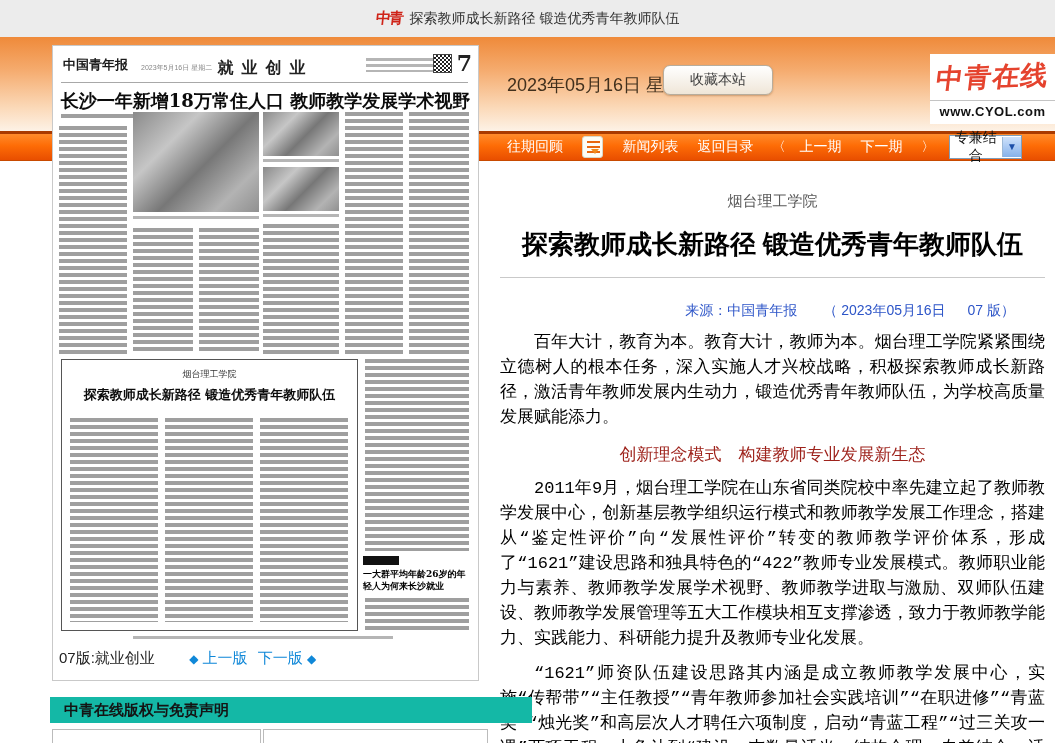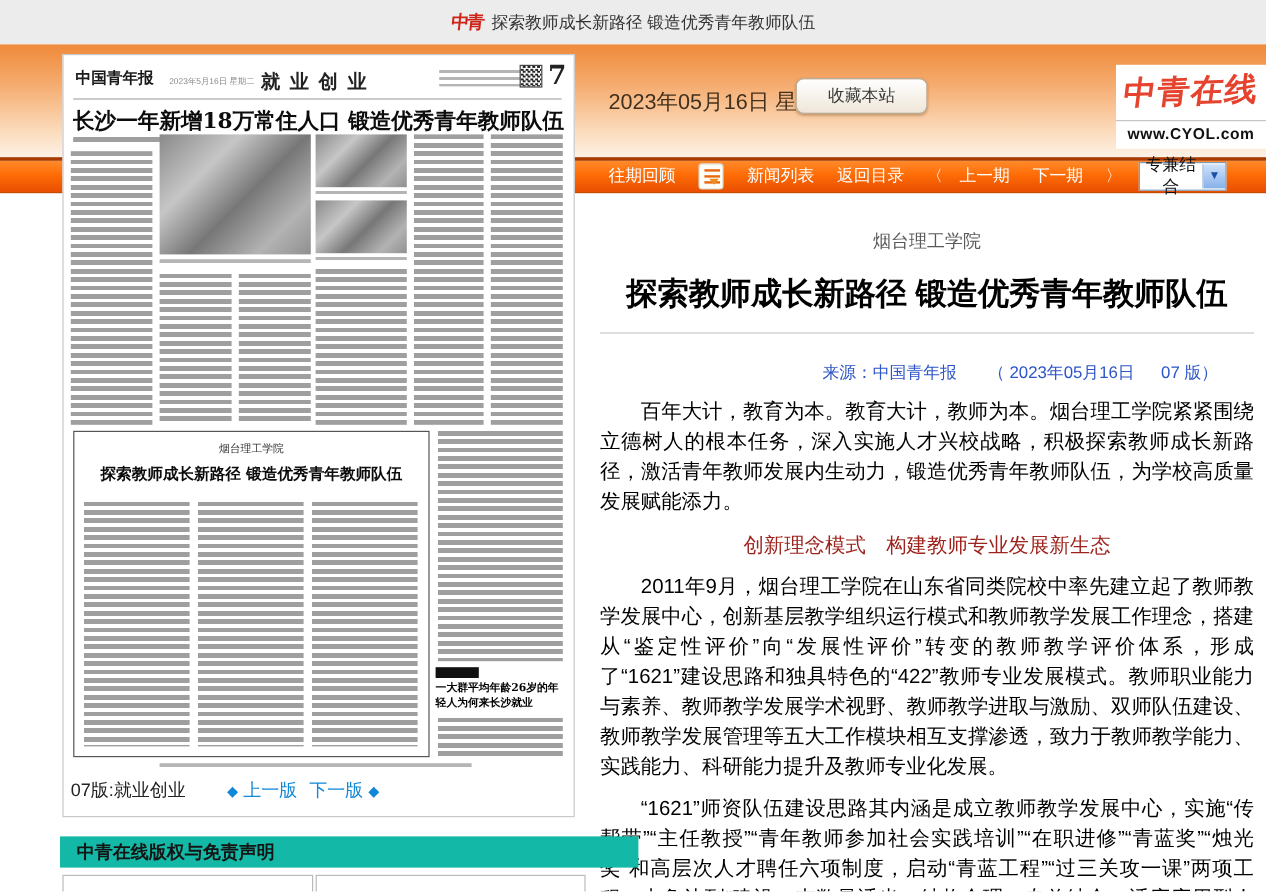--- a/index.html
+++ b/index.html
@@ -77,21 +77,21 @@
   .pager .blue{color:#1088d8;cursor:pointer;}
   .pager .dia{color:#1088d8;font-size:12px;}
 
   
   .article{position:absolute;left:500px;top:160px;width:545px;height:583px;overflow:hidden;}
   .college{margin-top:32px;text-align:center;font-size:15px;color:#595959;}
   .art-title{margin-top:16px;text-align:center;font-size:26px;font-weight:bold;color:#000;}
   .art-divider{margin-top:15px;border-top:1px solid #c9c9c9;}
   .art-source{margin-top:24px;text-align:right;padding-right:30px;font-size:14px;color:#2d55c8;}
   .art-source .gap{display:inline-block;width:26px;}
-  .article p{margin:10px 0 0 0;font-family:Liberation Sans, sans-serif;font-size:17px;line-height:25px;
+  .article p{margin:10px 0 0 0;font-family:Liberation Mono, monospace;font-size:17px;line-height:25px;
              color:#000;text-indent:2em;text-align:justify;}
   .art-subhead{margin:13px 0 3px 0;text-align:center;font-size:17px;font-weight:normal;color:#9e231c;}
 
   
   .copy-bar{position:absolute;left:50px;top:697px;width:482px;height:26px;background:#14b8a6;
             display:flex;align-items:center;}
   .copy-bar span{font-size:15px;font-weight:bold;color:#141414;margin-left:14px;}
   .copy-cell{position:absolute;top:729px;height:40px;background:#fff;border:1px solid #bbb;box-sizing:border-box;}
 </style>
 </head>
@@ -136,21 +136,21 @@
   </div>
 
   <div class="paper">
     <span class="masthead-logo">中国青年报</span>
     <span class="masthead-date">2023年5月16日 星期二</span>
     <div class="section-title">就业创业</div>
     <div class="mast-right stripes-lite"></div>
     <div class="qr"></div>
     <div class="page-num">7</div>
     <div class="mast-rule"></div>
-    <div class="paper-headline">长沙一年新增18万常住人口 锻造优秀青年教师队伍</div>
+    <div class="paper-headline">长沙一年新增18万常住人口 教师教学发展学术视野</div>
 
     <div class="stripes" style="position:absolute;left:8px;top:68px;width:120px;height:6px;"></div>
     <div class="stripes" style="position:absolute;left:6px;top:80px;width:68px;height:228px;"></div>
     <div class="photo" style="position:absolute;left:80px;top:66px;width:126px;height:100px;"></div>
     <div class="stripes-lite" style="position:absolute;left:80px;top:170px;width:126px;height:5px;"></div>
     <div class="photo" style="position:absolute;left:210px;top:66px;width:76px;height:44px;"></div>
     <div class="stripes-lite" style="position:absolute;left:210px;top:113px;width:76px;height:4px;"></div>
     <div class="photo" style="position:absolute;left:210px;top:121px;width:76px;height:44px;"></div>
     <div class="stripes-lite" style="position:absolute;left:210px;top:168px;width:76px;height:4px;"></div>
     <div class="stripes" style="position:absolute;left:80px;top:182px;width:60px;height:126px;"></div>

